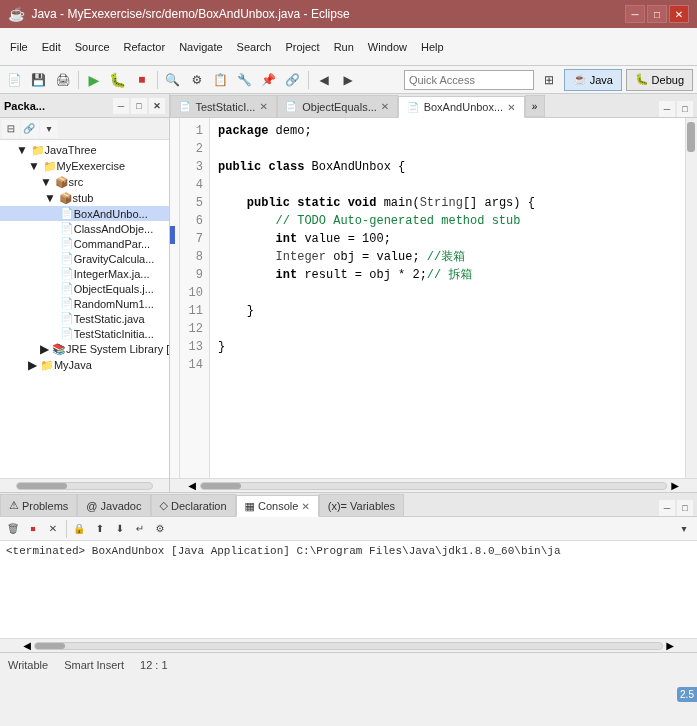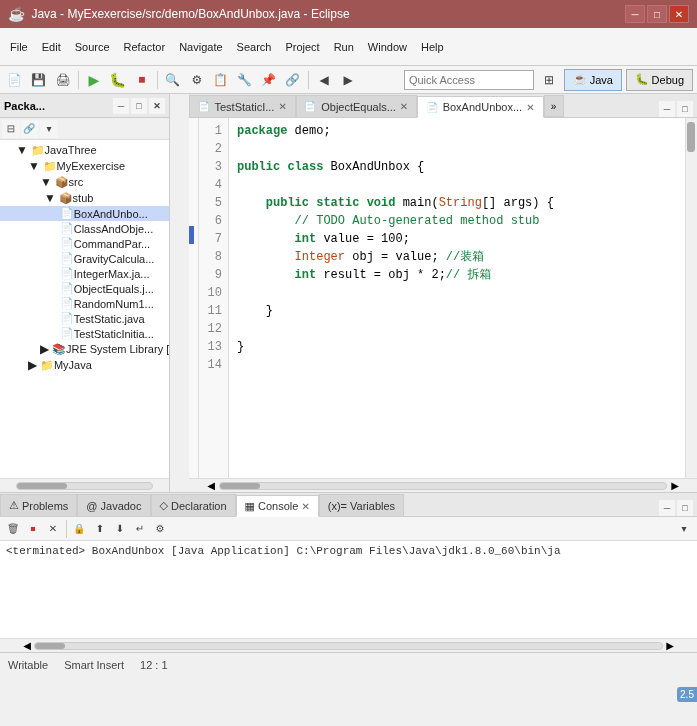--- a/index.html
+++ b/index.html
@@ -201,23 +201,23 @@
       user-select: none;
     }
     #code-content {
       flex: 1;
       padding: 4px 8px;
       line-height: 18px;
       white-space: pre;
       font-family: 'Courier New', monospace;
       font-size: 12px;
     }
-    .kw { color: #15803d; font-weight: bold; }
+    .kw { color: #000000; font-weight: bold; }
     .cm { color: #15803d; }
-    .cn { color: #c2410c; margin-top: 14px; }
+    .cn { color: #404040; margin-top: 14px; }
 
     
     #editor-scrollbar {
       width: 12px;
       background: #f0f0f0;
       border-left: 1px solid #ddd;
     }
 
     
     #bottom-panel {
@@ -388,21 +388,21 @@
       <span style="color:#cc6655;">☕</span>
       <span>Java</span>
     </div>
     <div class="perspective-btn">
       <span>🐛</span>
       <span>Debug</span>
     </div>
   </div>
 </div>
 
-<div id="main-area" style="height:398px;gap:19px;">
+<div id="main-area" style="height:398px;">
 
   <div id="package-explorer">
     <div id="pkg-header">
       <span>Packa...</span>
       <div style="margin-left:auto; display:flex; gap:2px;">
         <div class="tb-btn" style="width:16px;height:16px;font-size:9px;">─</div>
         <div class="tb-btn" style="width:16px;height:16px;font-size:9px;">□</div>
         <div class="tb-btn" style="width:16px;height:16px;font-size:9px;">✕</div>
       </div>
     </div>

